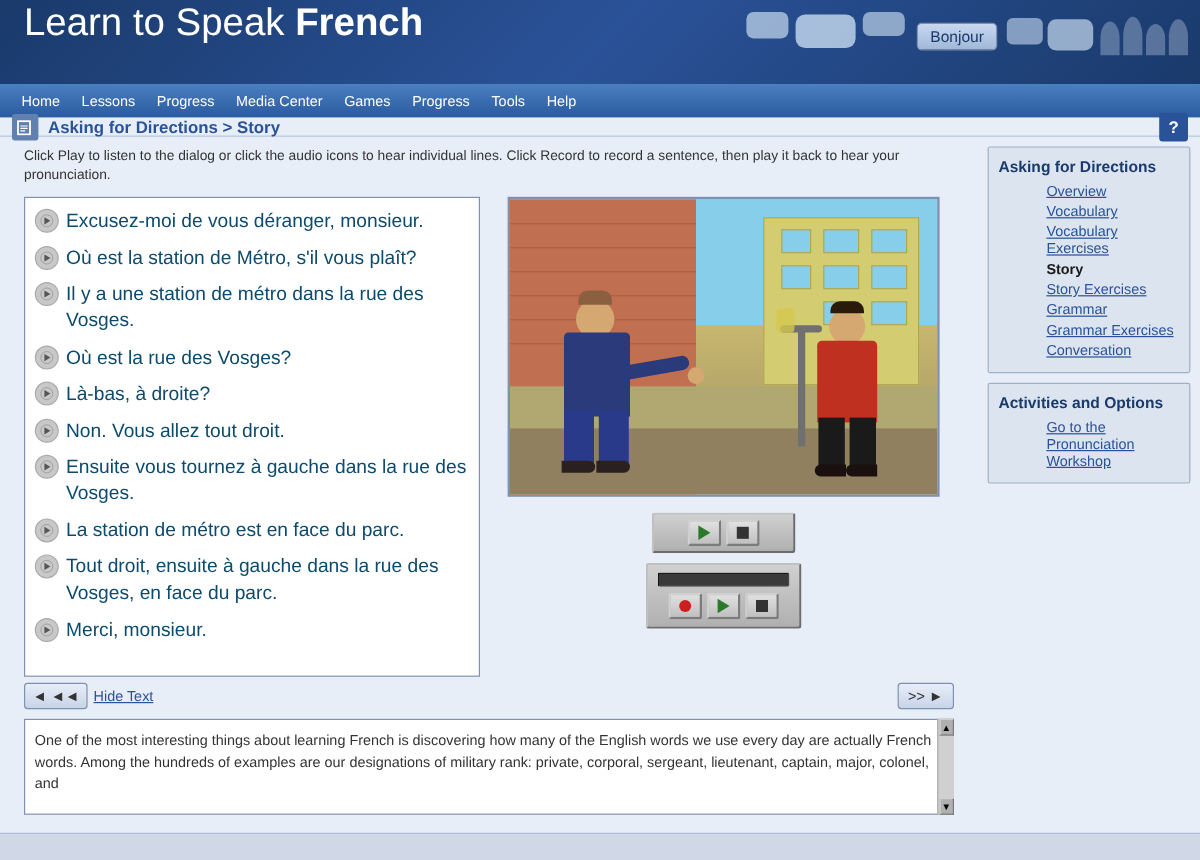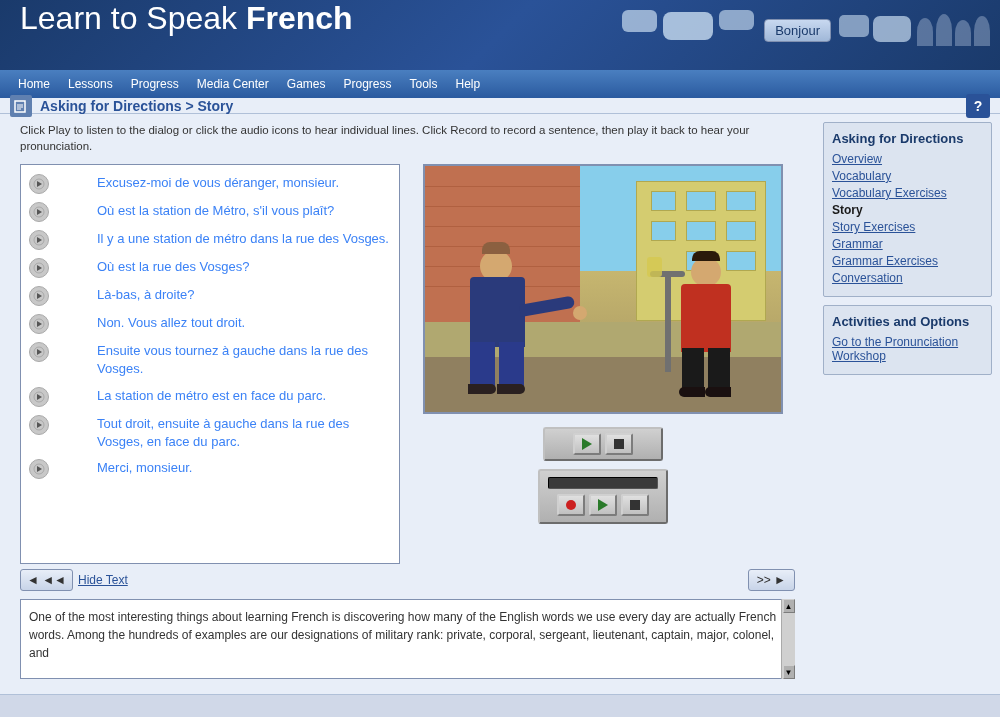--- a/index.html
+++ b/index.html
@@ -128,24 +128,23 @@
       border: 1px solid #8090b0;
       background: white;
       padding: 5px;
       min-height: 400px;
       overflow-y: auto;
     }
     .dialog-line {
       display: flex;
       align-items: flex-start;
       padding: 4px 3px;
-      font-size: 13px;
-      color: #3b82f6;
+      font-size: 16px;
+      color: #0c4a6e;
       border-bottom: none;
-      gap: 42px;
     }
     .dialog-icon {
       width: 20px;
       height: 20px;
       min-width: 20px;
       background: #c8c8c8;
       border-radius: 50%;
       margin-right: 6px;
       display: flex;
       align-items: center;
@@ -313,20 +312,21 @@
       color: #1a3a6b;
       margin-bottom: 6px;
     }
     .sidebar-link {
       display: block;
       color: #2a5298;
       text-decoration: underline;
       font-size: 12px;
       margin-bottom: 3px;
       cursor: pointer;
+      margin-left: 40px;
     }
     .sidebar-link.active {
       color: #1a1a1a;
       font-weight: bold;
       text-decoration: none;
     }
 
     
     .bottom-nav {
       background: #d0d8e8;

